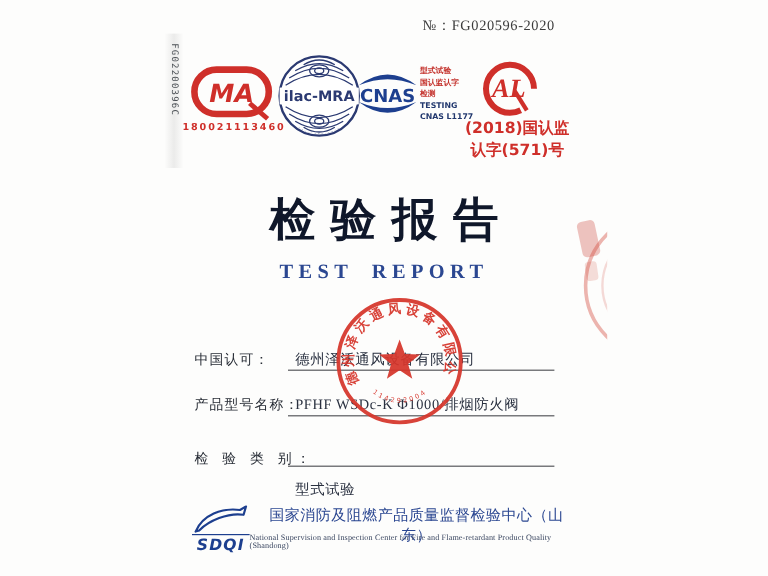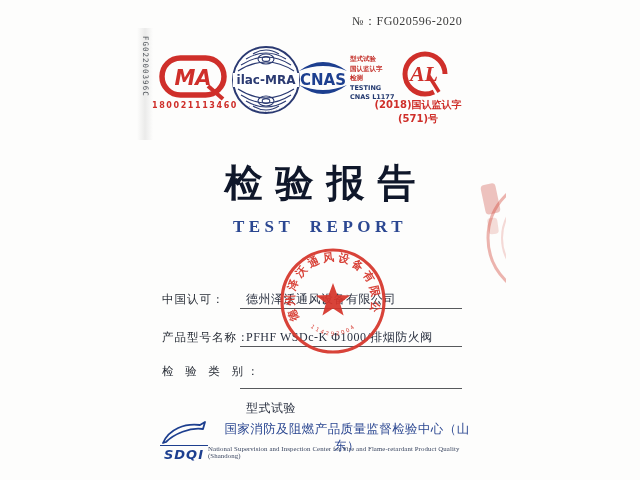--- a/index.html
+++ b/index.html
@@ -20,36 +20,36 @@
   
   .cma-box{left:158px;top:52px;}
   .cma-number{left:152px;top:101px;width:84px;text-align:center;font-size:8px;font-weight:bold;
     color:#cf2f2a;letter-spacing:1.6px;}
   .ilac-box{left:230px;top:44px;}
   .cnas-box{left:297px;top:56px;}
   .cnas-captions{left:350px;top:55px;width:46px;font-weight:bold;line-height:9.5px;font-size:6.5px;}
   .cap-red{color:#c4322c;}
   .cap-navy{color:#22386e;}
   .cal-box{left:396px;top:50px;}
-  .cal-caption{left:373px;top:98px;width:90px;text-align:center;font-size:10px;color:#cf2f2a;font-weight:bold;}
+  .cal-caption{left:386px;top:98px;width:90px;text-align:center;font-size:13px;color:#cf2f2a;font-weight:bold;}
   
   .title-cn{left:150px;top:158px;width:340px;text-align:center;font-size:38px;font-weight:bold;
     color:#0f172a;letter-spacing:13px;text-indent:13px;}
   .title-en{left:150px;top:217px;width:340px;text-align:center;font-family:"Liberation Serif",serif;
     font-size:17px;font-weight:bold;color:#2b4791;letter-spacing:4.5px;word-spacing:7px;}
   
   .field-label{font-size:11.5px;color:#272c35;letter-spacing:1px;font-weight:500;}
   .field-value{font-size:12px;color:#2a3140;letter-spacing:.5px;}
   .lbl1{left:162px;top:292px;}
   .val1{left:246px;top:291px;}
   .ul1{left:240px;top:308px;}
   .lbl2{left:162px;top:330px;}
   .val2{left:246px;top:329px;font-family:"Liberation Serif",serif;}
   .ul2{left:240px;top:346px;}
-  .lbl3{left:162px;top:364px;letter-spacing:4px;}
+  .lbl3{left:162px;top:375px;letter-spacing:4px;}
   .val3{left:246px;top:371px;margin-top:29px;}
   .ul3{left:240px;top:388px;}
   .field-line{width:222px;height:1px;background:#57595c;}
   
   .company-seal{left:277px;top:245px;opacity:.93;}
   .edge-seal{left:452px;top:166px;width:54px;height:148px;overflow:hidden;}
   
   .sdqi-swoosh{left:161px;top:421px;}
   .sdqi-rule{left:160px;top:445px;width:48px;height:1px;background:#1d3f8f;}
   .sdqi-text{left:160px;top:447px;width:48px;text-align:center;font-size:13px;font-style:italic;

